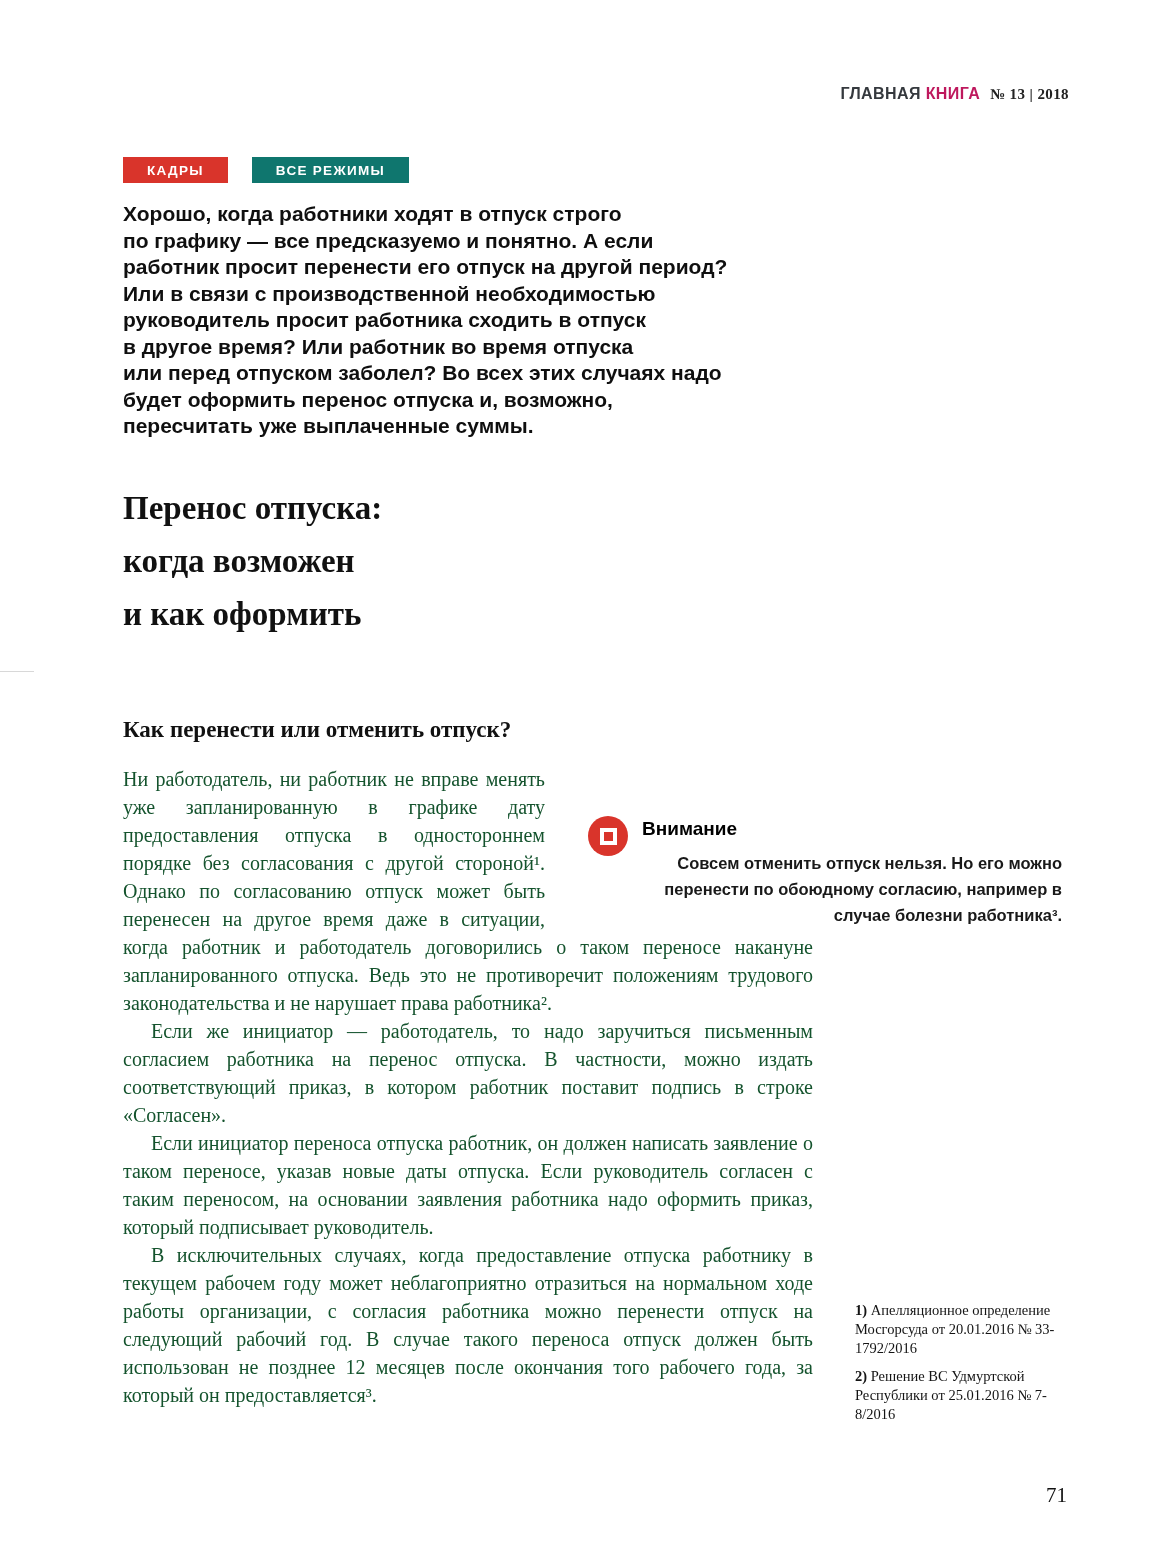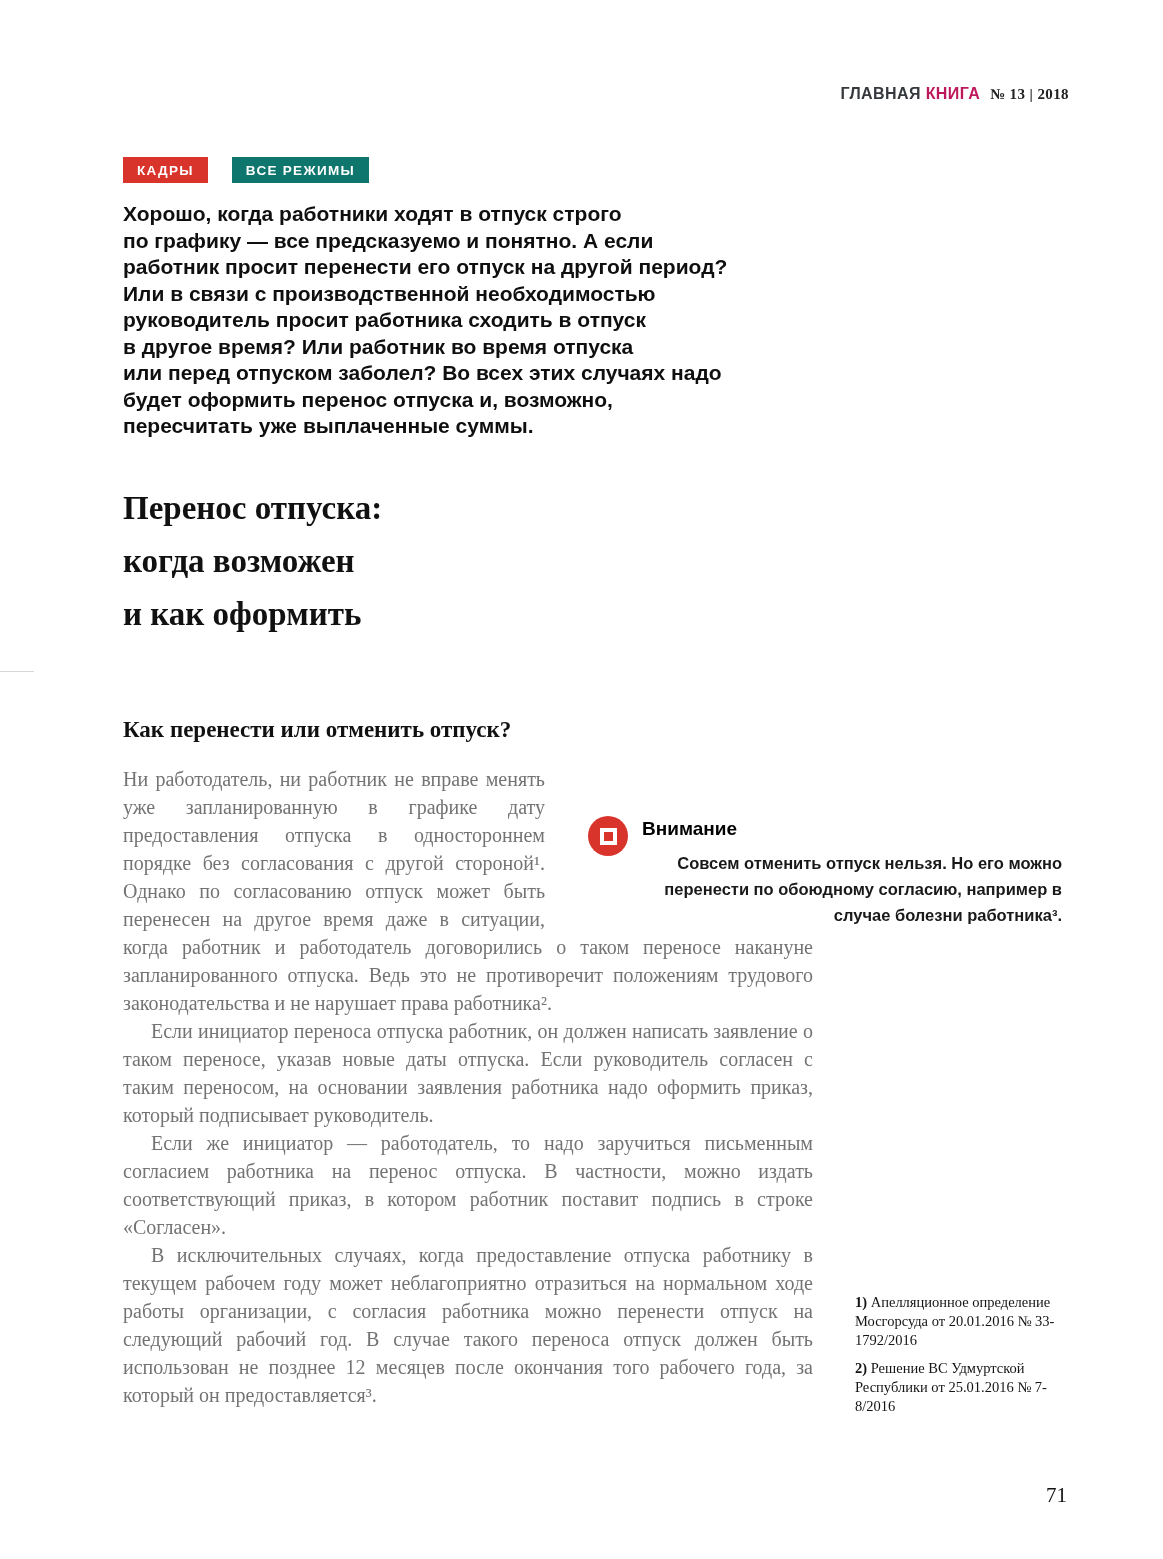--- a/index.html
+++ b/index.html
@@ -51,21 +51,21 @@
     width: 690px;
   }
 
   .tags { margin-top: 157px; display: flex; gap: 24px; }
   .tag {
     font-family: "Liberation Sans", sans-serif;
     font-weight: bold;
     font-size: 13.5px;
     letter-spacing: 1.3px;
     color: #ffffff;
-    padding: 6px 14px 5px;
+    padding: 6px 24px 5px;
     white-space: nowrap;
   }
   .tag-red { background: #d9342b; }
   .tag-purple { background: #0f766e; }
 
   .lead {
     margin: 18px 0 0;
     width: 722px;
     font-family: "Liberation Sans", sans-serif;
     font-weight: bold;
@@ -89,21 +89,21 @@
     font-size: 23px;
     font-weight: bold;
     color: #111;
   }
 
   .body-text p {
     margin: 0;
     font-size: 20px;
     line-height: 28px;
     text-align: justify;
-    color: #737373;
+    color: #14532d;
   }
   .body-text p.indent { text-indent: 28px; }
   .col-spacer { float: right; width: 268px; height: 168px; }
 
   
   .attention {
     position: absolute;
     left: 588px;
     top: 816px;
     width: 474px;
@@ -149,21 +149,21 @@
   
   .footnotes {
     position: absolute;
     left: 855px;
     top: 1293px;
     width: 220px;
     font-size: 14.5px;
     line-height: 19px;
     color: #141414;
   }
-  .footnotes p { margin: 0 0 9px; }
+  .footnotes p { margin: 8px 0 9px; }
   .footnotes .fn-marker { font-weight: bold; }
 
   .page-number {
     position: absolute;
     left: 1046px;
     top: 1483px;
     font-size: 21px;
     color: #111;
   }
 </style>
@@ -199,22 +199,22 @@
 
     <h1 class="title">Перенос отпуска:
 когда возможен
 и как оформить</h1>
 
     <h2 class="section-heading">Как перенести или отменить отпуск?</h2>
 
     <div class="body-text">
       <div class="col-spacer"></div>
       <p>Ни работодатель, ни работник не вправе менять уже запланированную в графике дату предоставления отпуска в одностороннем порядке без согласования с другой стороной¹. Однако по согласованию отпуск может быть перенесен на другое время даже в ситуации, когда работник и работодатель договорились о таком переносе накануне запланированного отпуска. Ведь это не противоречит положениям трудового законодательства и не нарушает права работника².</p>
+      <p class="indent">Если же инициатор — работодатель, то надо заручиться письменным согласием работника на перенос отпуска. В частности, можно издать соответствующий приказ, в котором работник поставит подпись в строке «Согласен».</p>
       <p class="indent">Если инициатор переноса отпуска работник, он должен написать заявление о таком переносе, указав новые даты отпуска. Если руководитель согласен с таким переносом, на основании заявления работника надо оформить приказ, который подписывает руководитель.</p>
-      <p class="indent">Если же инициатор — работодатель, то надо заручиться письменным согласием работника на перенос отпуска. В частности, можно издать соответствующий приказ, в котором работник поставит подпись в строке «Согласен».</p>
       <p class="indent">В исключительных случаях, когда предоставление отпуска работнику в текущем рабочем году может неблагоприятно отразиться на нормальном ходе работы организации, с согласия работника можно перенести отпуск на следующий рабочий год. В случае такого переноса отпуск должен быть использован не позднее 12 месяцев после окончания того рабочего года, за который он предоставляется³.</p>
     </div>
 
   </div>
 
   <aside class="attention">
     <span class="att-icon">
       <span class="att-icon-white">
         <span class="att-icon-red"></span>
       </span>

